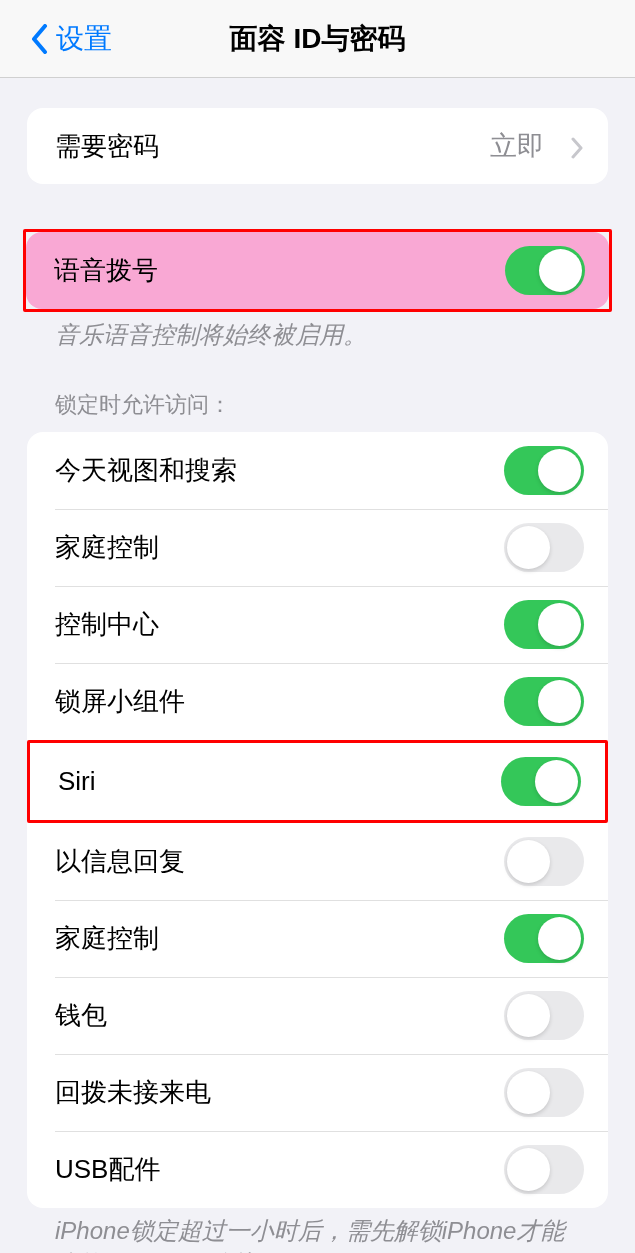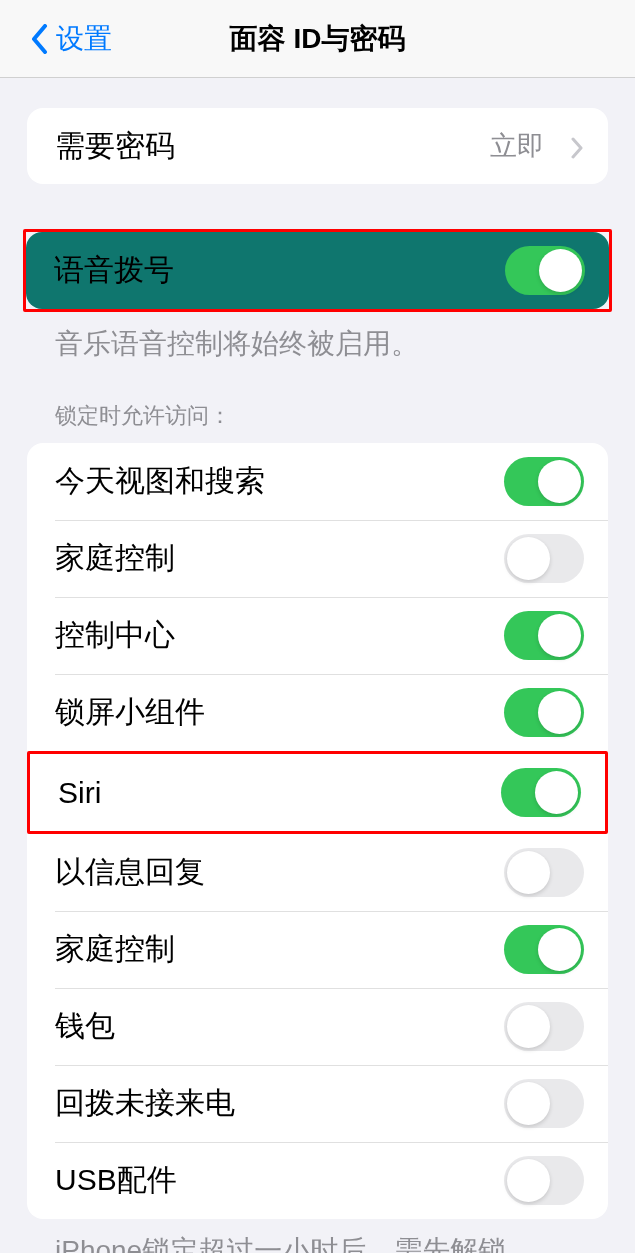--- a/index.html
+++ b/index.html
@@ -72,21 +72,21 @@
     .row + .row::before {
       content: '';
       position: absolute;
       top: 0;
       left: 28px;
       right: 0;
       height: 1px;
       background: #e0e0e0;
     }
     .row-label {
-      font-size: 30px;
+      font-size: 26px;
       color: #000;
     }
     .row-value {
       display: flex;
       align-items: center;
       color: #8e8e93;
       font-size: 27px;
       gap: 12px;
     }
     .disclosure {
@@ -120,38 +120,39 @@
       top: 3px;
       box-shadow: 0 2px 4px rgba(0,0,0,0.15);
     }
     .toggle-on .toggle-knob {
       right: 3px;
     }
     .toggle-off .toggle-knob {
       left: 3px;
     }
     .footer-text {
-      font-size: 28px;
+      font-size: 24px;
       color: #8e8e93;
-      padding: 12px 28px 0 28px;
+      padding: 6px 28px 0 28px;
       line-height: 1.4;
+      font-style: italic;
     }
     .section-header {
       font-size: 22px;
       color: #8e8e93;
       padding: 0 28px 12px 28px;
       margin-top: 38px;
     }
     .highlight-box {
       border: 3px solid #ff0000;
       border-radius: 2px;
       margin: 0 -4px;
     }
     .highlight-inner {
-      background: #0f766e;
+      background: #f9a8d4;
       border-radius: 16px;
     }
     .highlight-group2 {
       margin-top: 45px;
     }
     .highlight-row {
       border: 3px solid #ff0000;
       border-radius: 2px;
     }
   </style>

